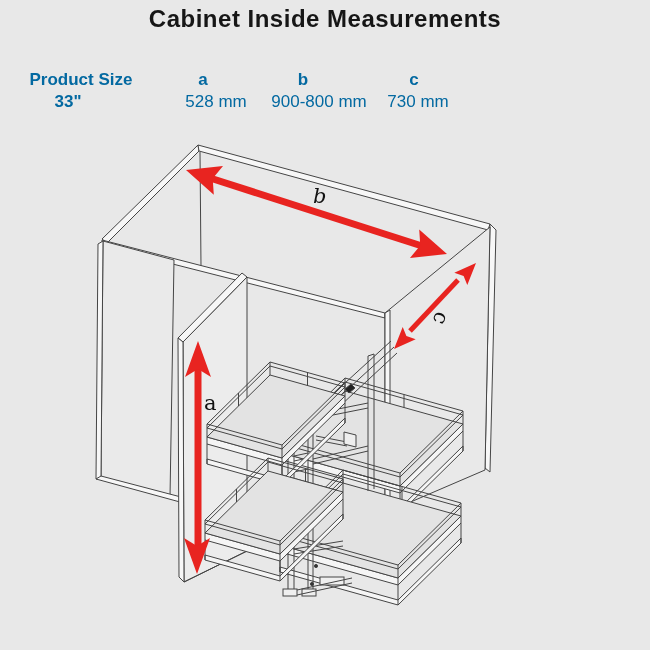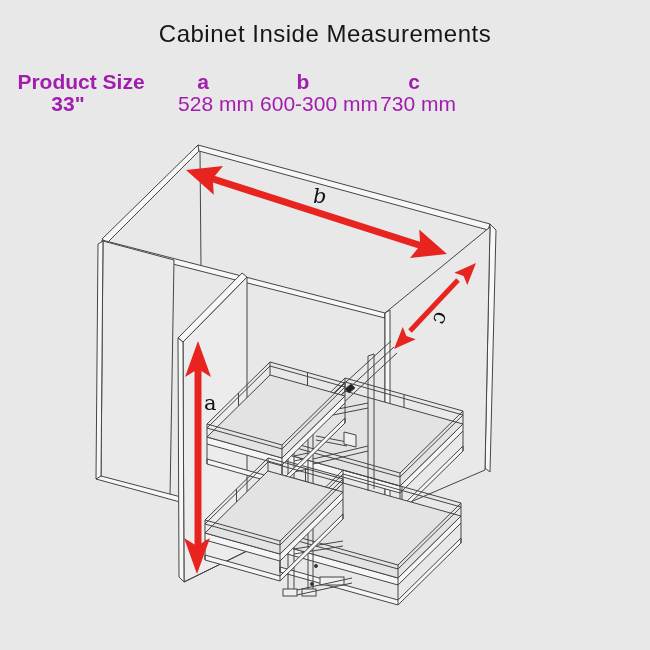--- a/index.html
+++ b/index.html
@@ -4,26 +4,26 @@
 <style>
   html,body{margin:0;padding:0;}
   body{
     width:650px;height:650px;overflow:hidden;position:relative;
     background:#e8e8e8;
     font-family:"Liberation Sans", sans-serif;
     color:#1b1b1b;
   }
   .abs{position:absolute;}
   #title{
-    left:0;right:0;top:20px;text-align:center;
-    font-size:24px;font-weight:400;letter-spacing:.5px;color:#161616;
+    left:0;right:0;top:5px;text-align:center;
+    font-size:24px;font-weight:700;letter-spacing:.5px;color:#161616;
   }
   .cell{
     position:absolute;transform:translateX(-50%);
-    font-size:21px;white-space:nowrap;color:#a21caf;
+    font-size:17px;white-space:nowrap;color:#0369a1;
   }
   .hdr{font-weight:700;}
   #diagram-svg{position:absolute;left:0;top:0;}
   .ln path, .ln line, .ln polyline, .ln circle, .ln rect{
     stroke:#454545;stroke-width:1;
   }
   text.dim{
     font-family:"DejaVu Serif", serif;
     font-size:21px;fill:#111;
   }
@@ -34,21 +34,21 @@
 <div id="title" class="abs">Cabinet Inside Measurements</div>
 
 <div>
   <span class="cell hdr" style="left:81px;top:70px">Product Size</span>
   <span class="cell hdr" style="left:203px;top:70px">a</span>
   <span class="cell hdr" style="left:303px;top:70px">b</span>
   <span class="cell hdr" style="left:414px;top:70px">c</span>
 
   <span class="cell hdr" style="left:68px;top:92px">33"</span>
   <span class="cell" style="left:216px;top:92px">528 mm</span>
-  <span class="cell" style="left:319px;top:92px">600-300 mm</span>
+  <span class="cell" style="left:319px;top:92px">900-800 mm</span>
   <span class="cell" style="left:418px;top:92px">730 mm</span>
 </div>
 
 <svg id="diagram-svg" width="650" height="650" viewBox="0 0 650 650">
 
   <g class="ln" fill="none" stroke-linejoin="round">
 
     <path d="M102,239 L198,145 L199,151 L107,243 Z" fill="#f7f7f7"></path>
 
     <path d="M198,145 L490,224 L488,230 L199,151 Z" fill="#f7f7f7"></path>

